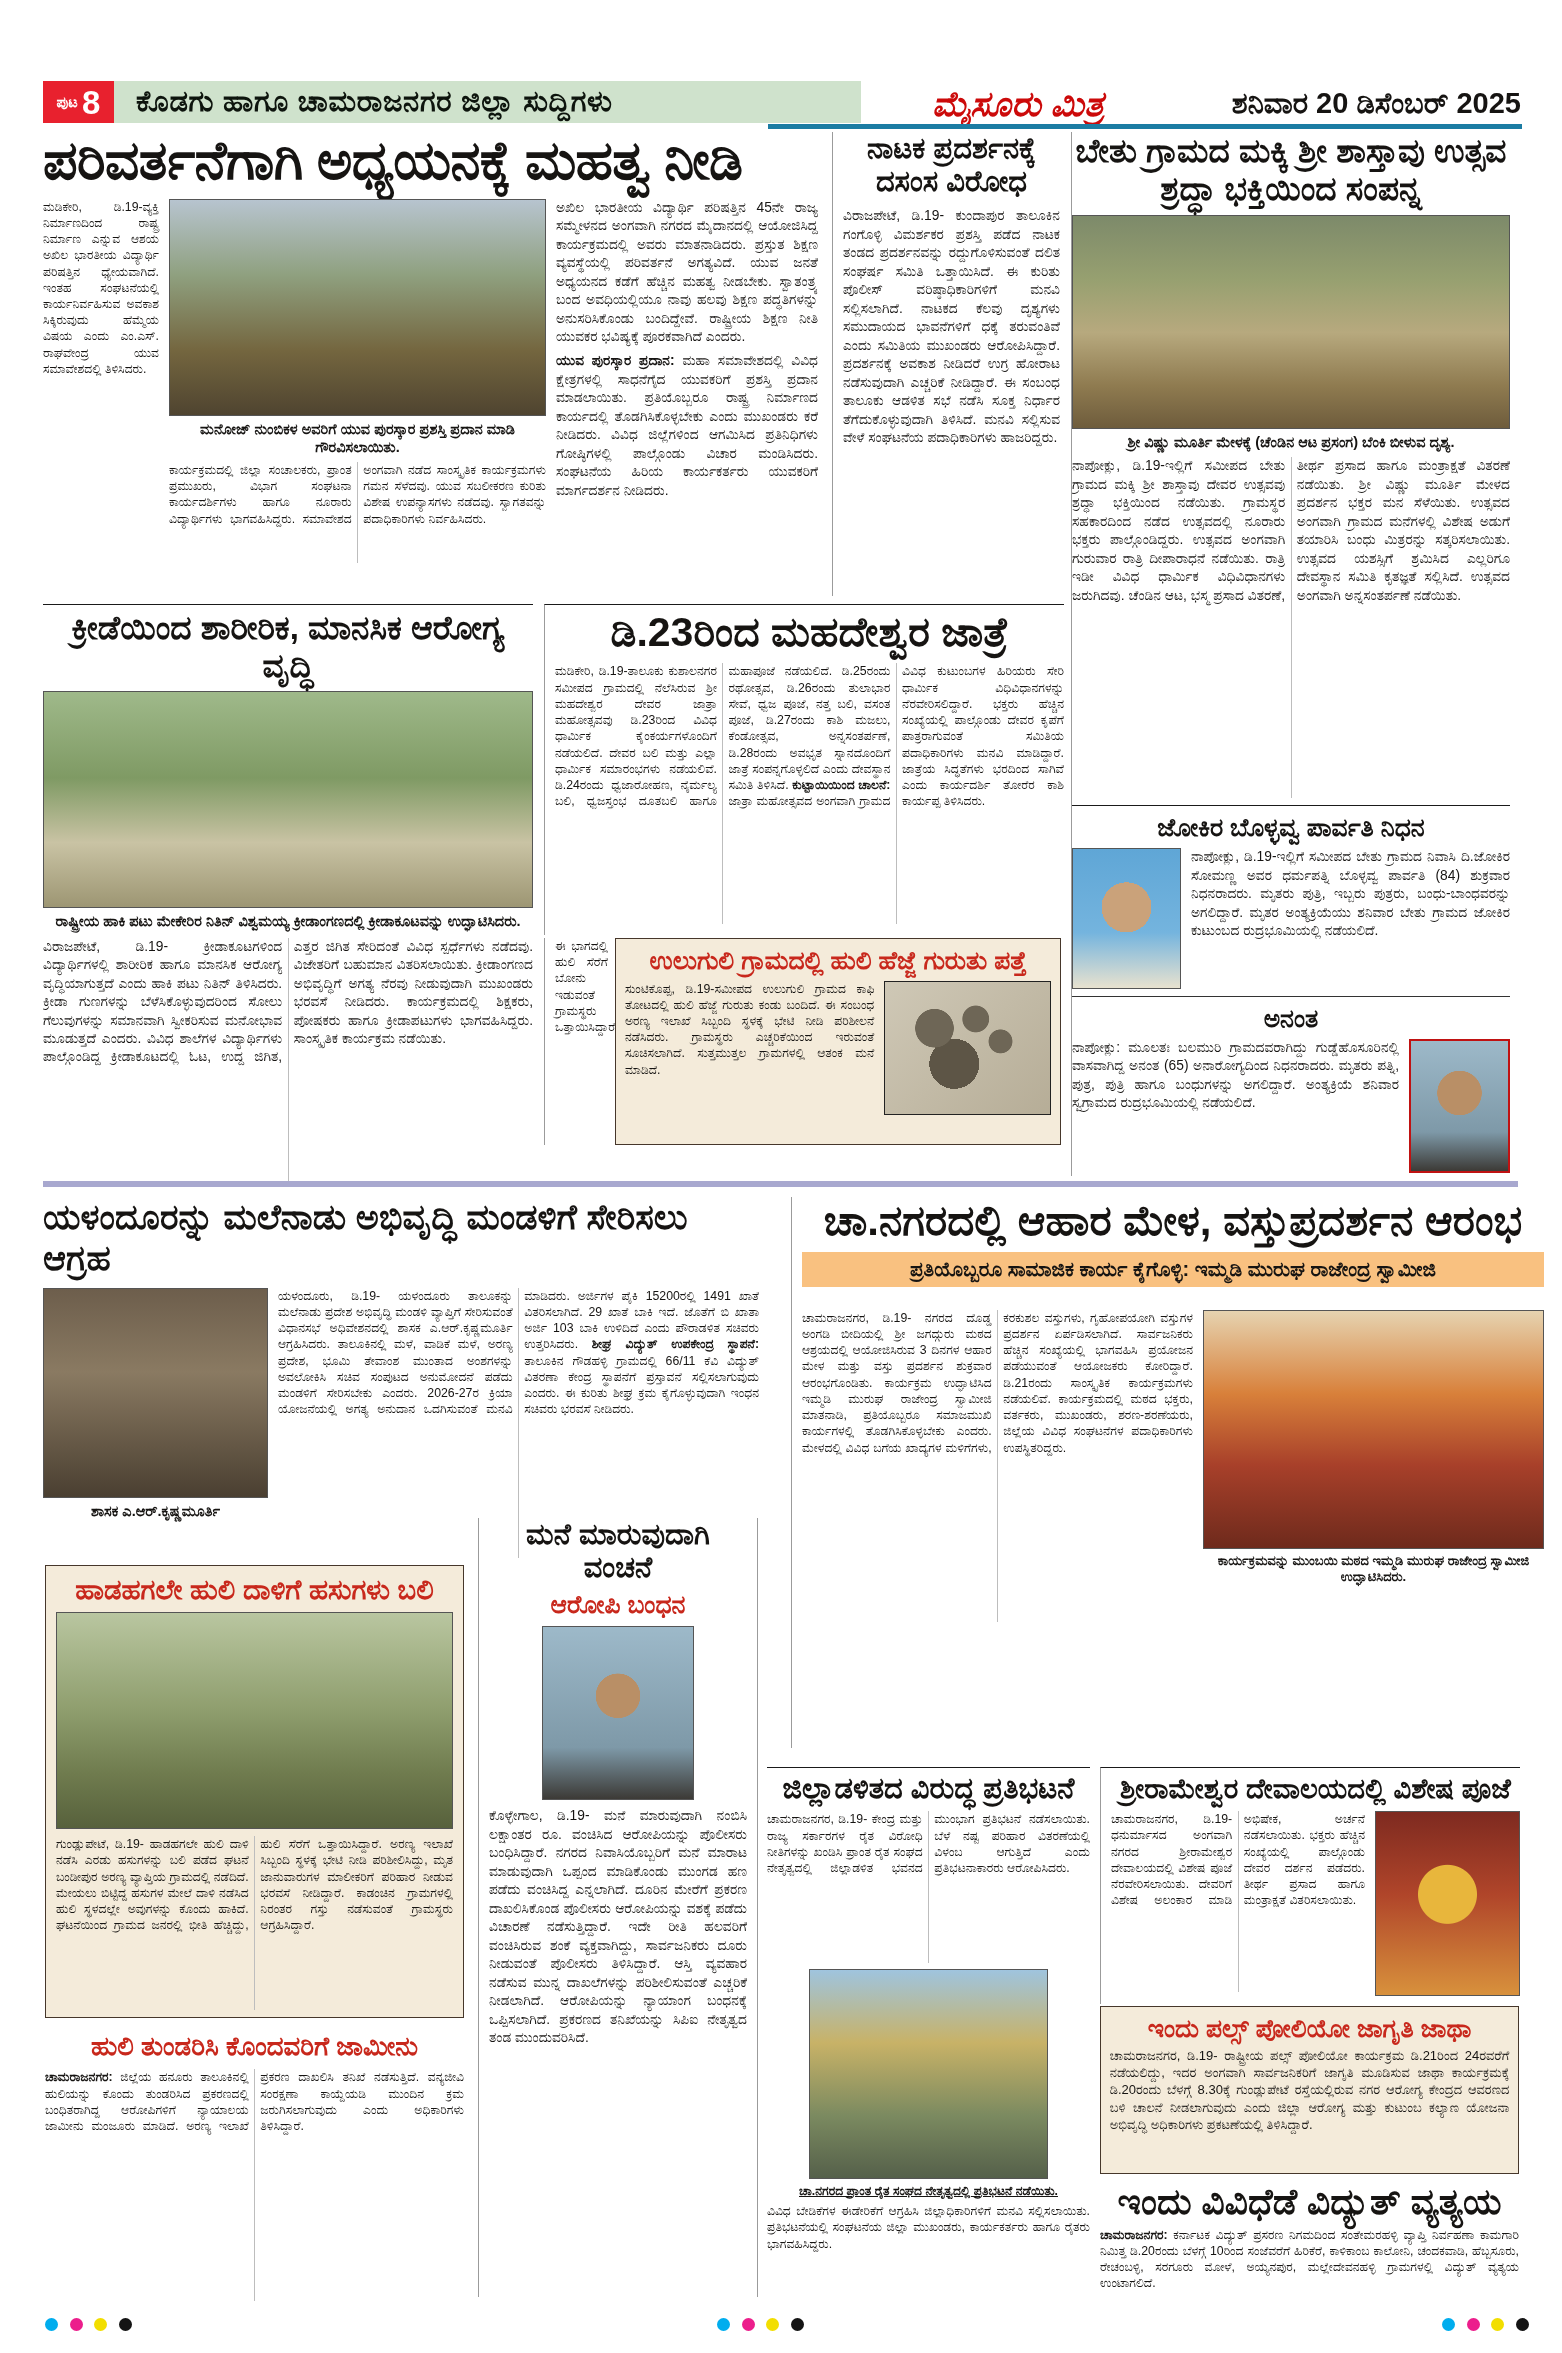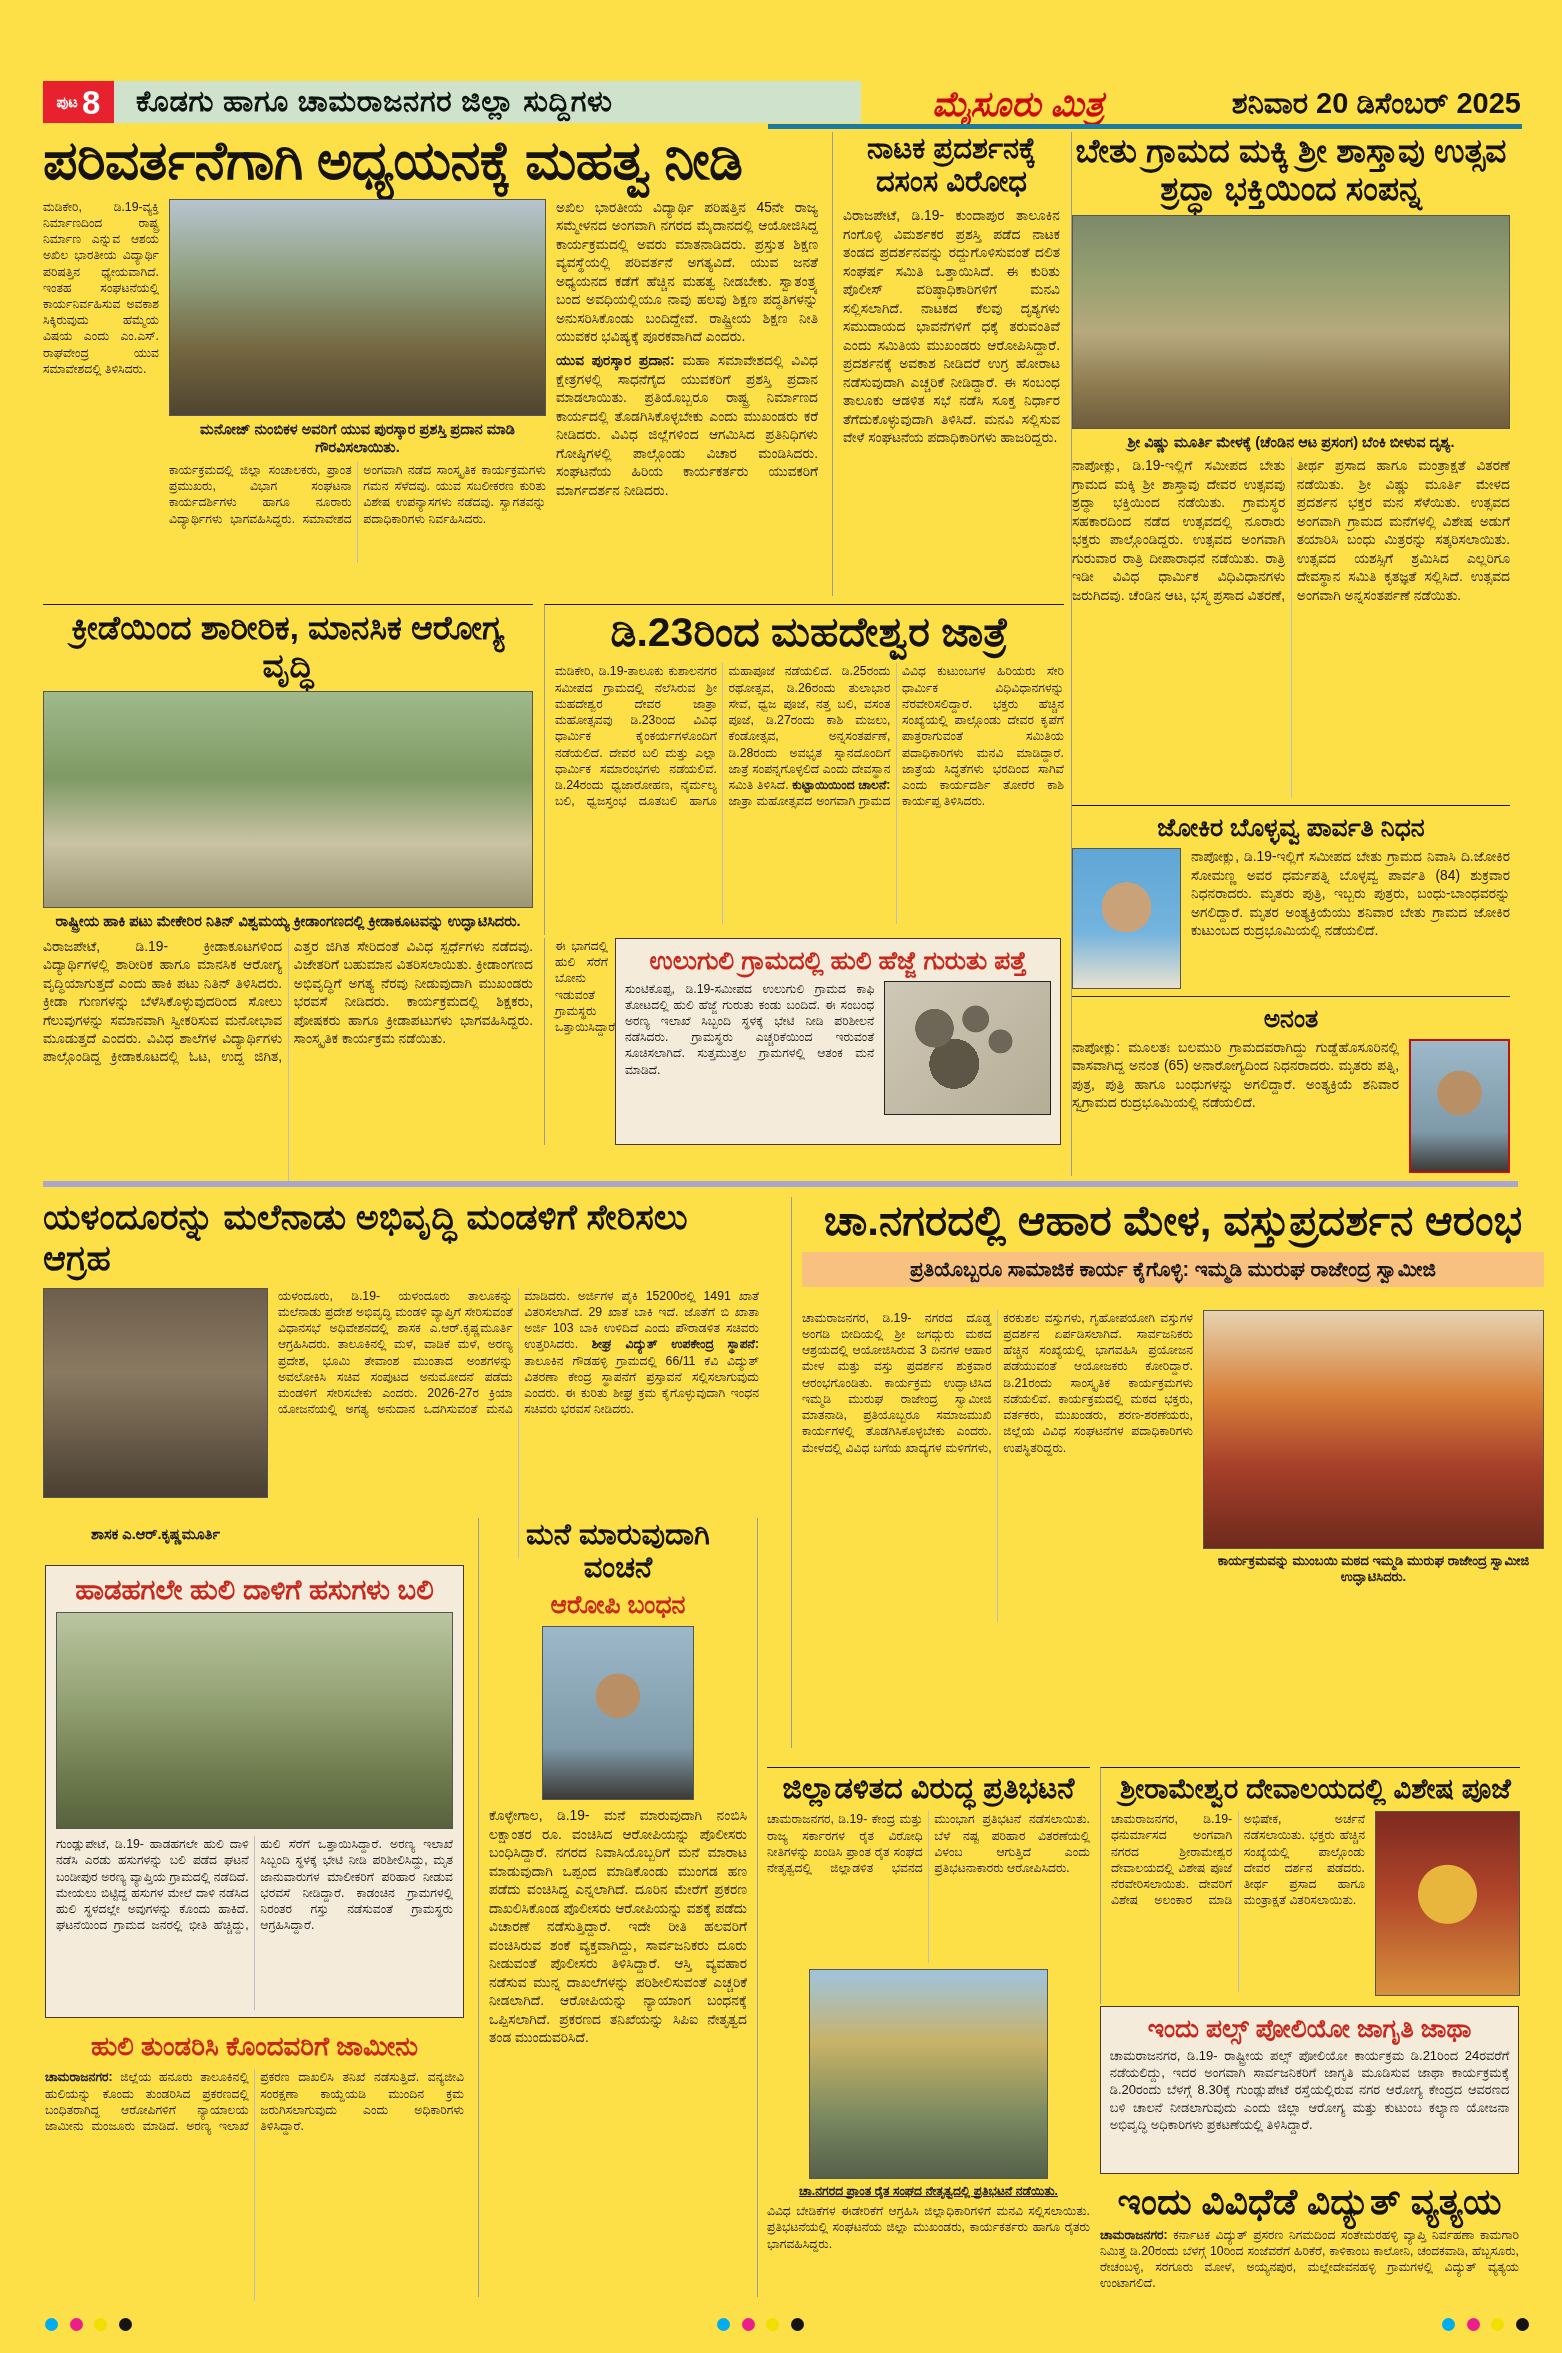--- a/index.html
+++ b/index.html
@@ -1,16 +1,16 @@
 <!DOCTYPE html>
 <html style="font-size:11.6px"><head>
 <meta charset="utf-8">
 <style>
   html,body{margin:0;padding:0;background:#e9e7e2;}
-  #page{position:relative;width:1562px;height:2354px;background:#fde047;
+  #page{position:relative;width:1562px;height:2354px;background:#ffffff;
         font-family:"Liberation Sans","DejaVu Sans",sans-serif;color:#161412;overflow:hidden;}
   .abs{position:absolute;}
   
   .pagebox{background:#e8212e;color:#fff;display:flex;align-items:center;justify-content:center;gap:4.3px;}
   .pagebox .small{font-size:14.5px;font-weight:bold;}
   .pagebox .big{font-size:33px;font-weight:bold;line-height:1;}
   .sectionstrip{background:#cfe2cc;display:flex;align-items:center;padding-left:22px;
                 font-size:29px;font-weight:bold;letter-spacing:0.7px;color:#0d140d;text-align:right;}
   .brand{color:#cc0a0a;font-size:35px;font-weight:bold;font-style:italic;text-align:center;}
   .dateline-top{font-size:29px;font-weight:bold;text-align:right;}
@@ -149,21 +149,21 @@
         <div class="photo ph-pug" style="width:167px;height:134px;flex:none;border:1.4px solid #222;"></div>
       </div>
     </div>
   </div>
 
   <div class="abs divider" style="left:43px;top:1181px;width:1475px;height:5.8px;"></div>
 
   <div class="abs" style="left:43px;top:1197px;width:716px;height:361px;overflow:hidden;">
     <div style="font-size:35px;font-weight:bold;">ಯಳಂದೂರನ್ನು ಮಲೆನಾಡು ಅಭಿವೃದ್ಧಿ ಮಂಡಳಿಗೆ ಸೇರಿಸಲು ಆಗ್ರಹ</div>
     <div class="flexrow" style="margin-top:8.7px;">
-      <div class="figwrap" style="width:225px;flex:none;gap:23px;">
+      <div class="figwrap" style="width:225px;flex:none;">
         <div class="photo ph-assembly" style="width:225px;height:210px;"></div>
         <div class="caption">ಶಾಸಕ ಎ.ಆರ್.ಕೃಷ್ಣಮೂರ್ತಿ</div>
       </div>
       <div class="body-sm cols2" style="flex:1;height:290px;overflow:hidden;">
         <span>ಯಳಂದೂರು, ಡಿ.19- ಯಳಂದೂರು ತಾಲೂಕನ್ನು ಮಲೆನಾಡು ಪ್ರದೇಶ ಅಭಿವೃದ್ಧಿ ಮಂಡಳಿ ವ್ಯಾಪ್ತಿಗೆ ಸೇರಿಸುವಂತೆ ವಿಧಾನಸಭೆ ಅಧಿವೇಶನದಲ್ಲಿ ಶಾಸಕ ಎ.ಆರ್.ಕೃಷ್ಣಮೂರ್ತಿ ಆಗ್ರಹಿಸಿದರು. ತಾಲೂಕಿನಲ್ಲಿ ಮಳೆ, ವಾಡಿಕೆ ಮಳೆ, ಅರಣ್ಯ ಪ್ರದೇಶ, ಭೂಮಿ ತೇವಾಂಶ ಮುಂತಾದ ಅಂಶಗಳನ್ನು ಅವಲೋಕಿಸಿ ಸಚಿವ ಸಂಪುಟದ ಅನುಮೋದನೆ ಪಡೆದು ಮಂಡಳಿಗೆ ಸೇರಿಸಬೇಕು ಎಂದರು. 2026-27ರ ಕ್ರಿಯಾ ಯೋಜನೆಯಲ್ಲಿ ಅಗತ್ಯ ಅನುದಾನ ಒದಗಿಸುವಂತೆ ಮನವಿ ಮಾಡಿದರು. ಅರ್ಜಿಗಳ ಪೈಕಿ 15200ರಲ್ಲಿ 1491 ಖಾತೆ ವಿತರಿಸಲಾಗಿದೆ. 29 ಖಾತೆ ಬಾಕಿ ಇದೆ. ಜೊತೆಗೆ ಬಿ ಖಾತಾ ಅರ್ಜಿ 103 ಬಾಕಿ ಉಳಿದಿದೆ ಎಂದು ಪೌರಾಡಳಿತ ಸಚಿವರು ಉತ್ತರಿಸಿದರು.</span>
         <span class="subhead-b">ಶೀಘ್ರ ವಿದ್ಯುತ್ ಉಪಕೇಂದ್ರ ಸ್ಥಾಪನೆ:</span>
         <span>ತಾಲೂಕಿನ ಗೌಡಹಳ್ಳಿ ಗ್ರಾಮದಲ್ಲಿ 66/11 ಕೆವಿ ವಿದ್ಯುತ್ ವಿತರಣಾ ಕೇಂದ್ರ ಸ್ಥಾಪನೆಗೆ ಪ್ರಸ್ತಾವನೆ ಸಲ್ಲಿಸಲಾಗುವುದು ಎಂದರು. ಈ ಕುರಿತು ಶೀಘ್ರ ಕ್ರಮ ಕೈಗೊಳ್ಳುವುದಾಗಿ ಇಂಧನ ಸಚಿವರು ಭರವಸೆ ನೀಡಿದರು.</span>
       </div>
     </div>
   </div>

